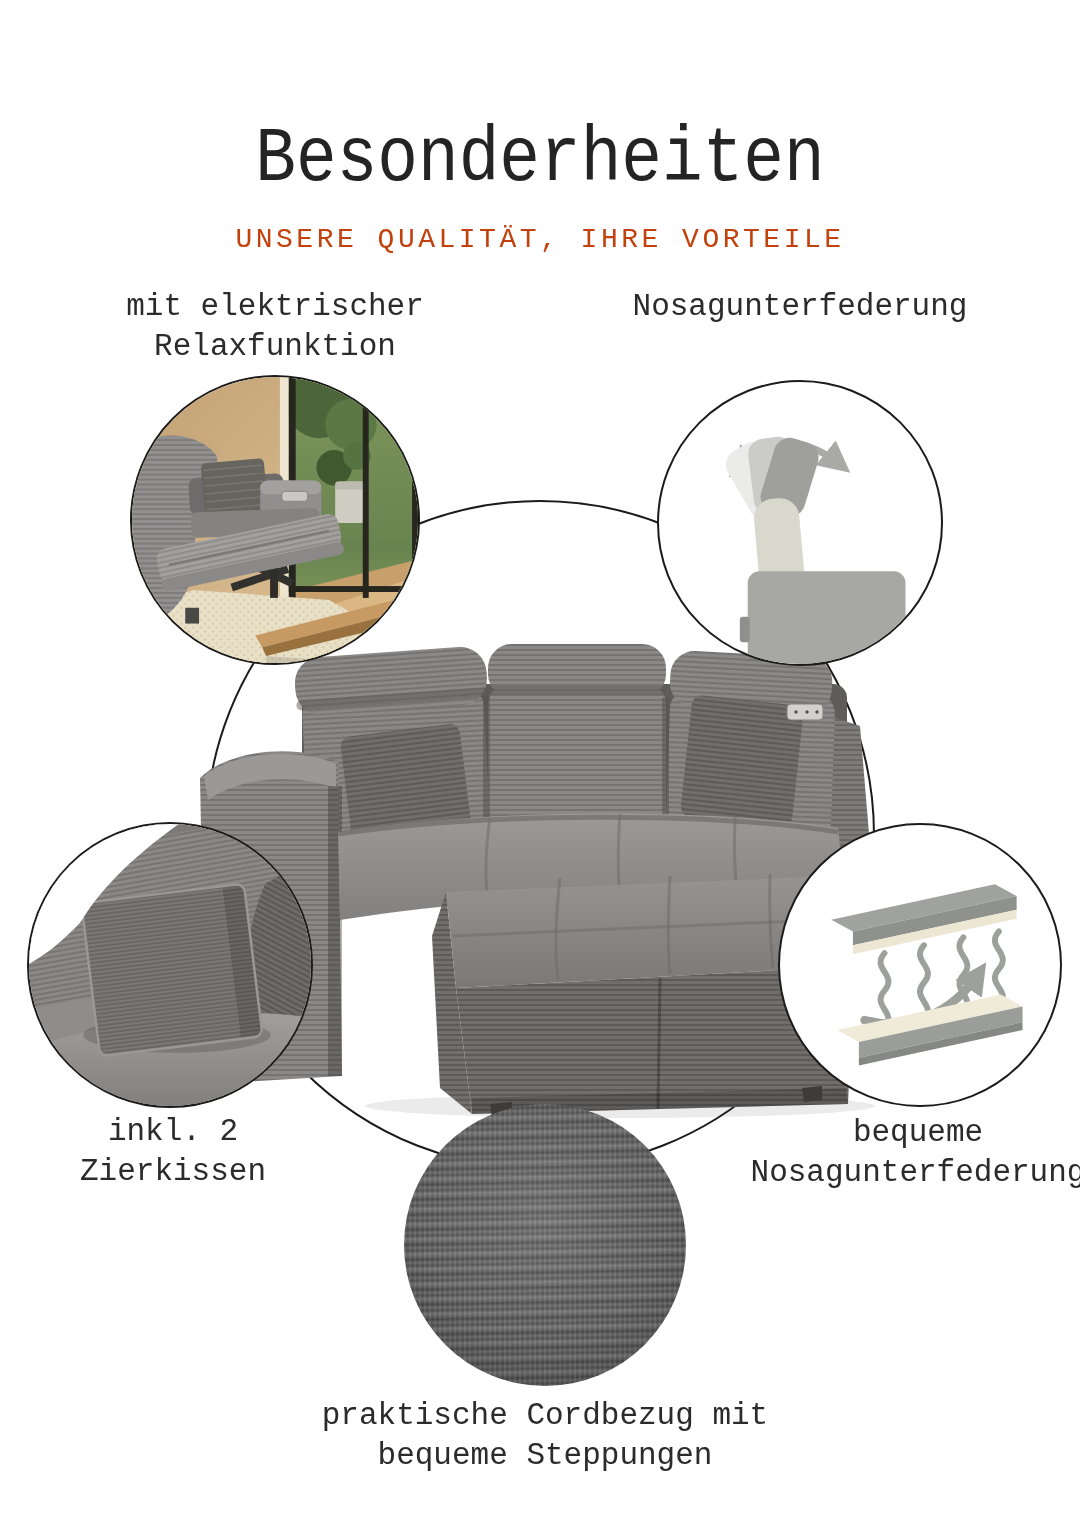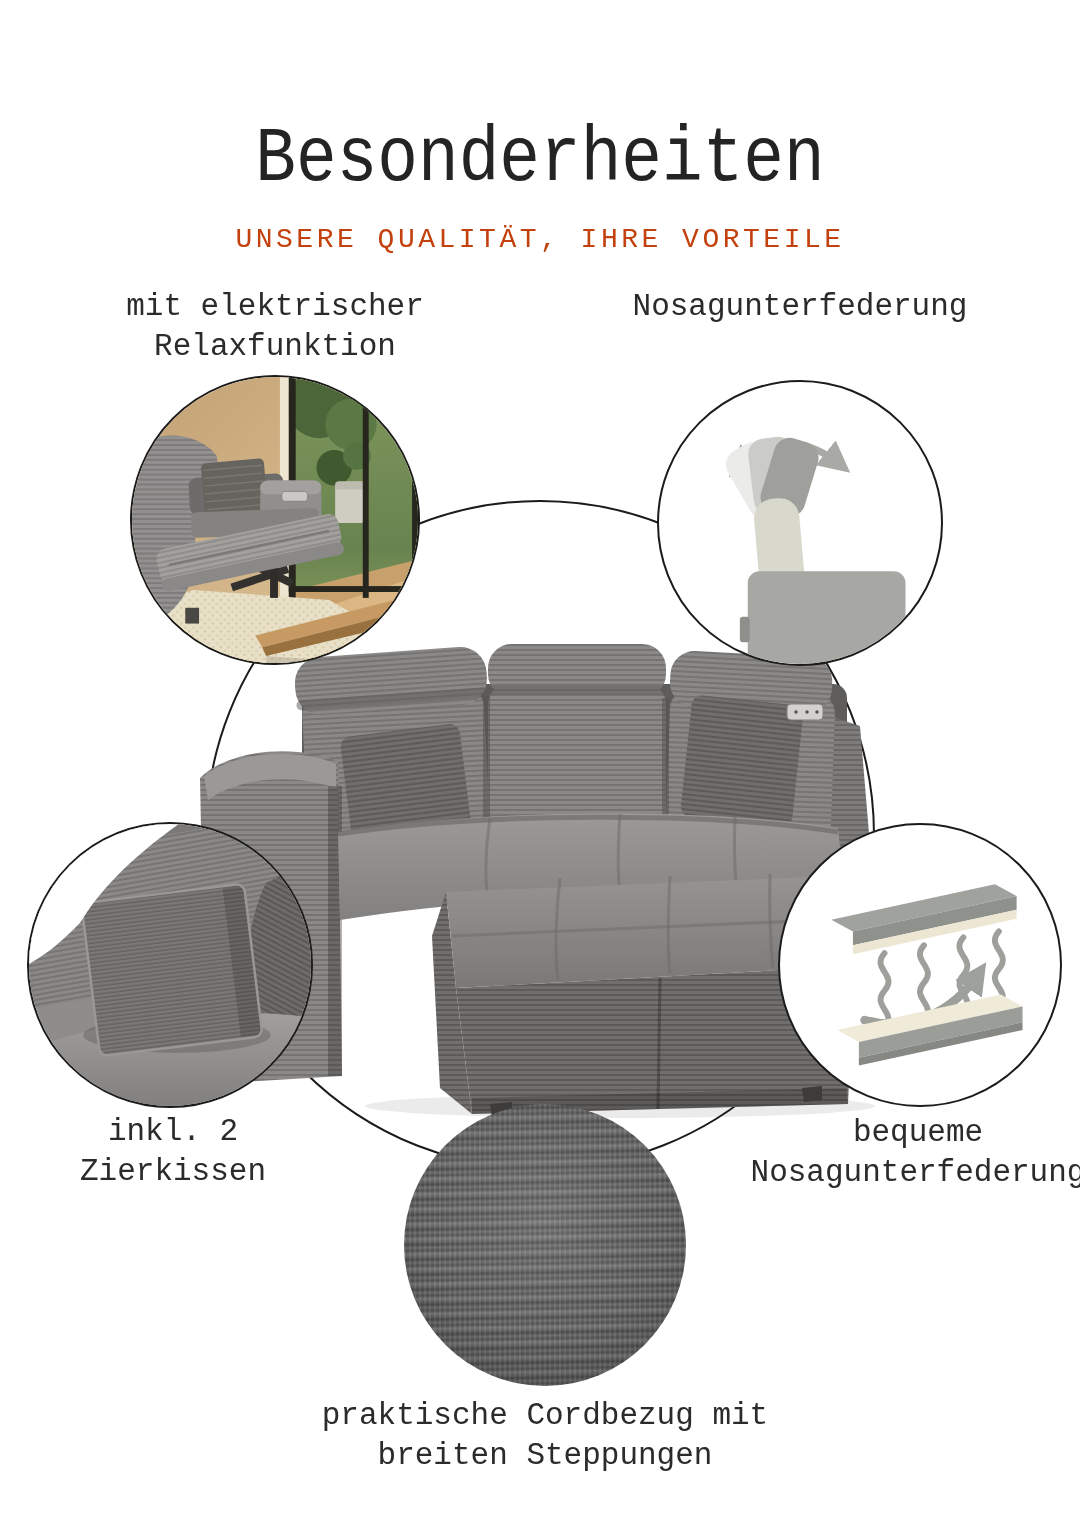--- a/index.html
+++ b/index.html
@@ -297,16 +297,16 @@
   </div>
   <div class="feature-label lbl-pillows">
     <div>inkl. 2 Zierkissen</div>
   </div>
   <div class="feature-label lbl-suspension">
     <div>bequeme</div>
     <div>Nosagunterfederung</div>
   </div>
   <div class="feature-label lbl-fabric">
     <div>praktische Cordbezug mit</div>
-    <div>breiten Steppungen</div>
+    <div>bequeme Steppungen</div>
   </div>
 
 </div>
 
 </body></html>

